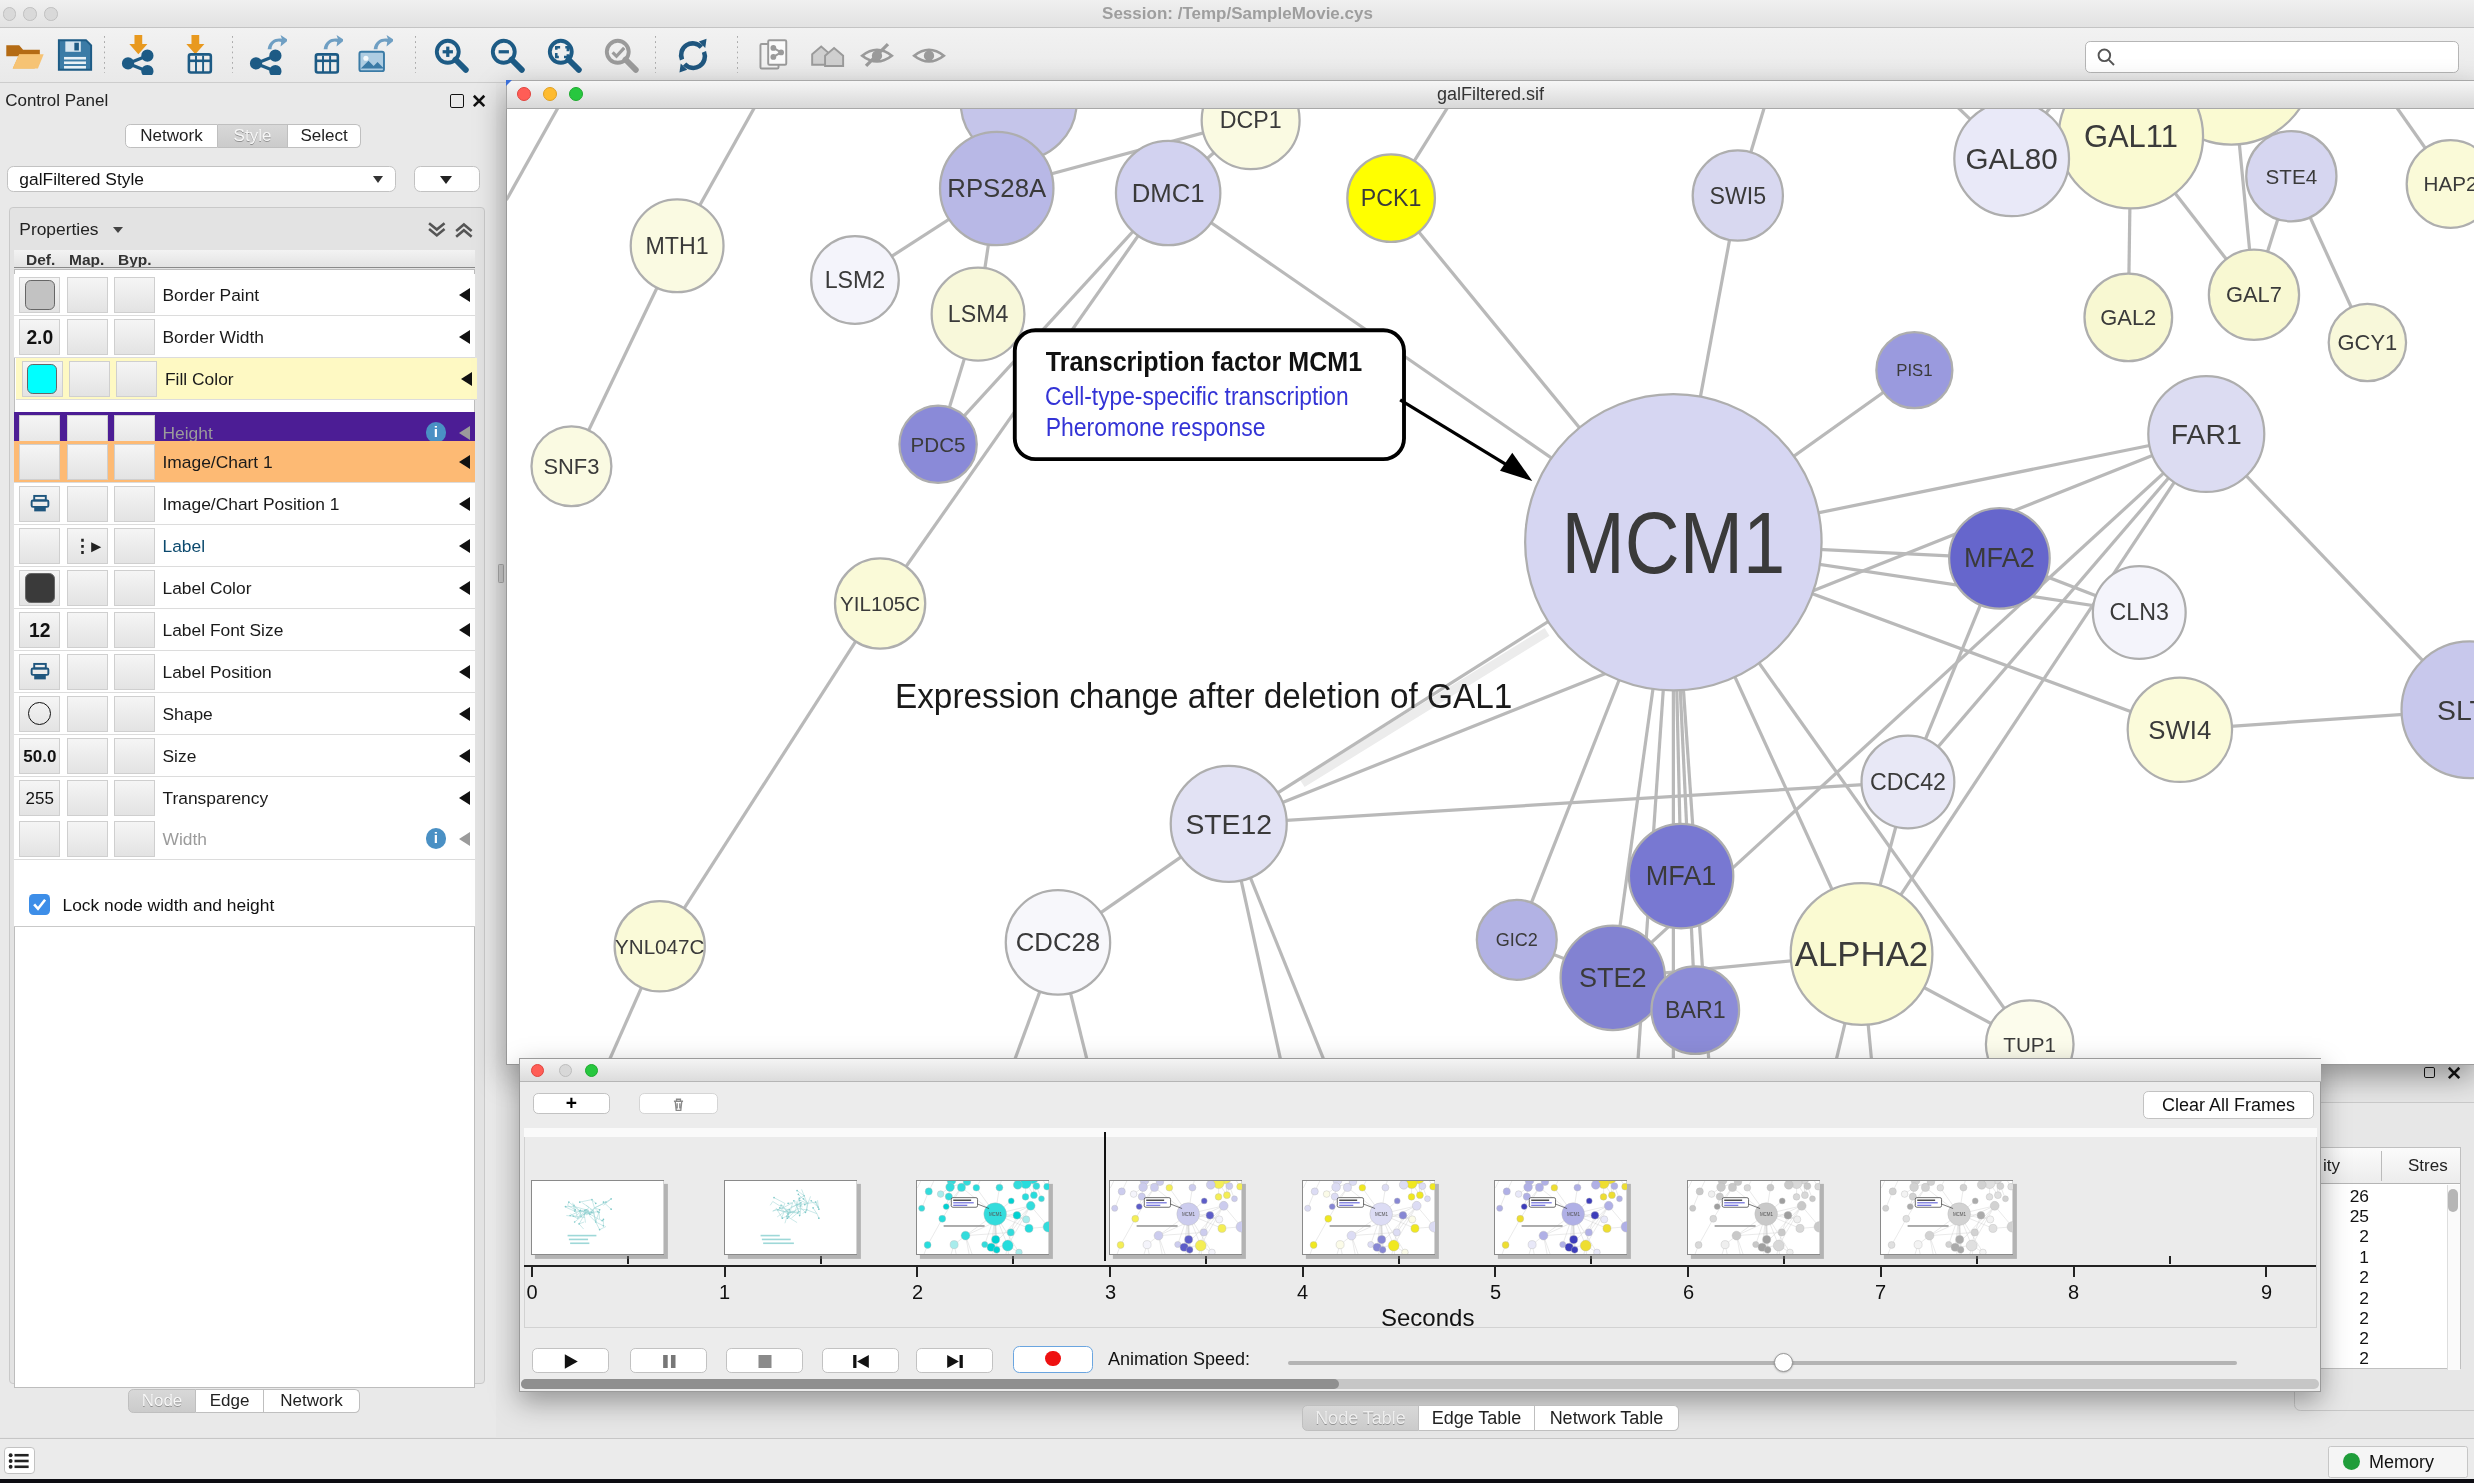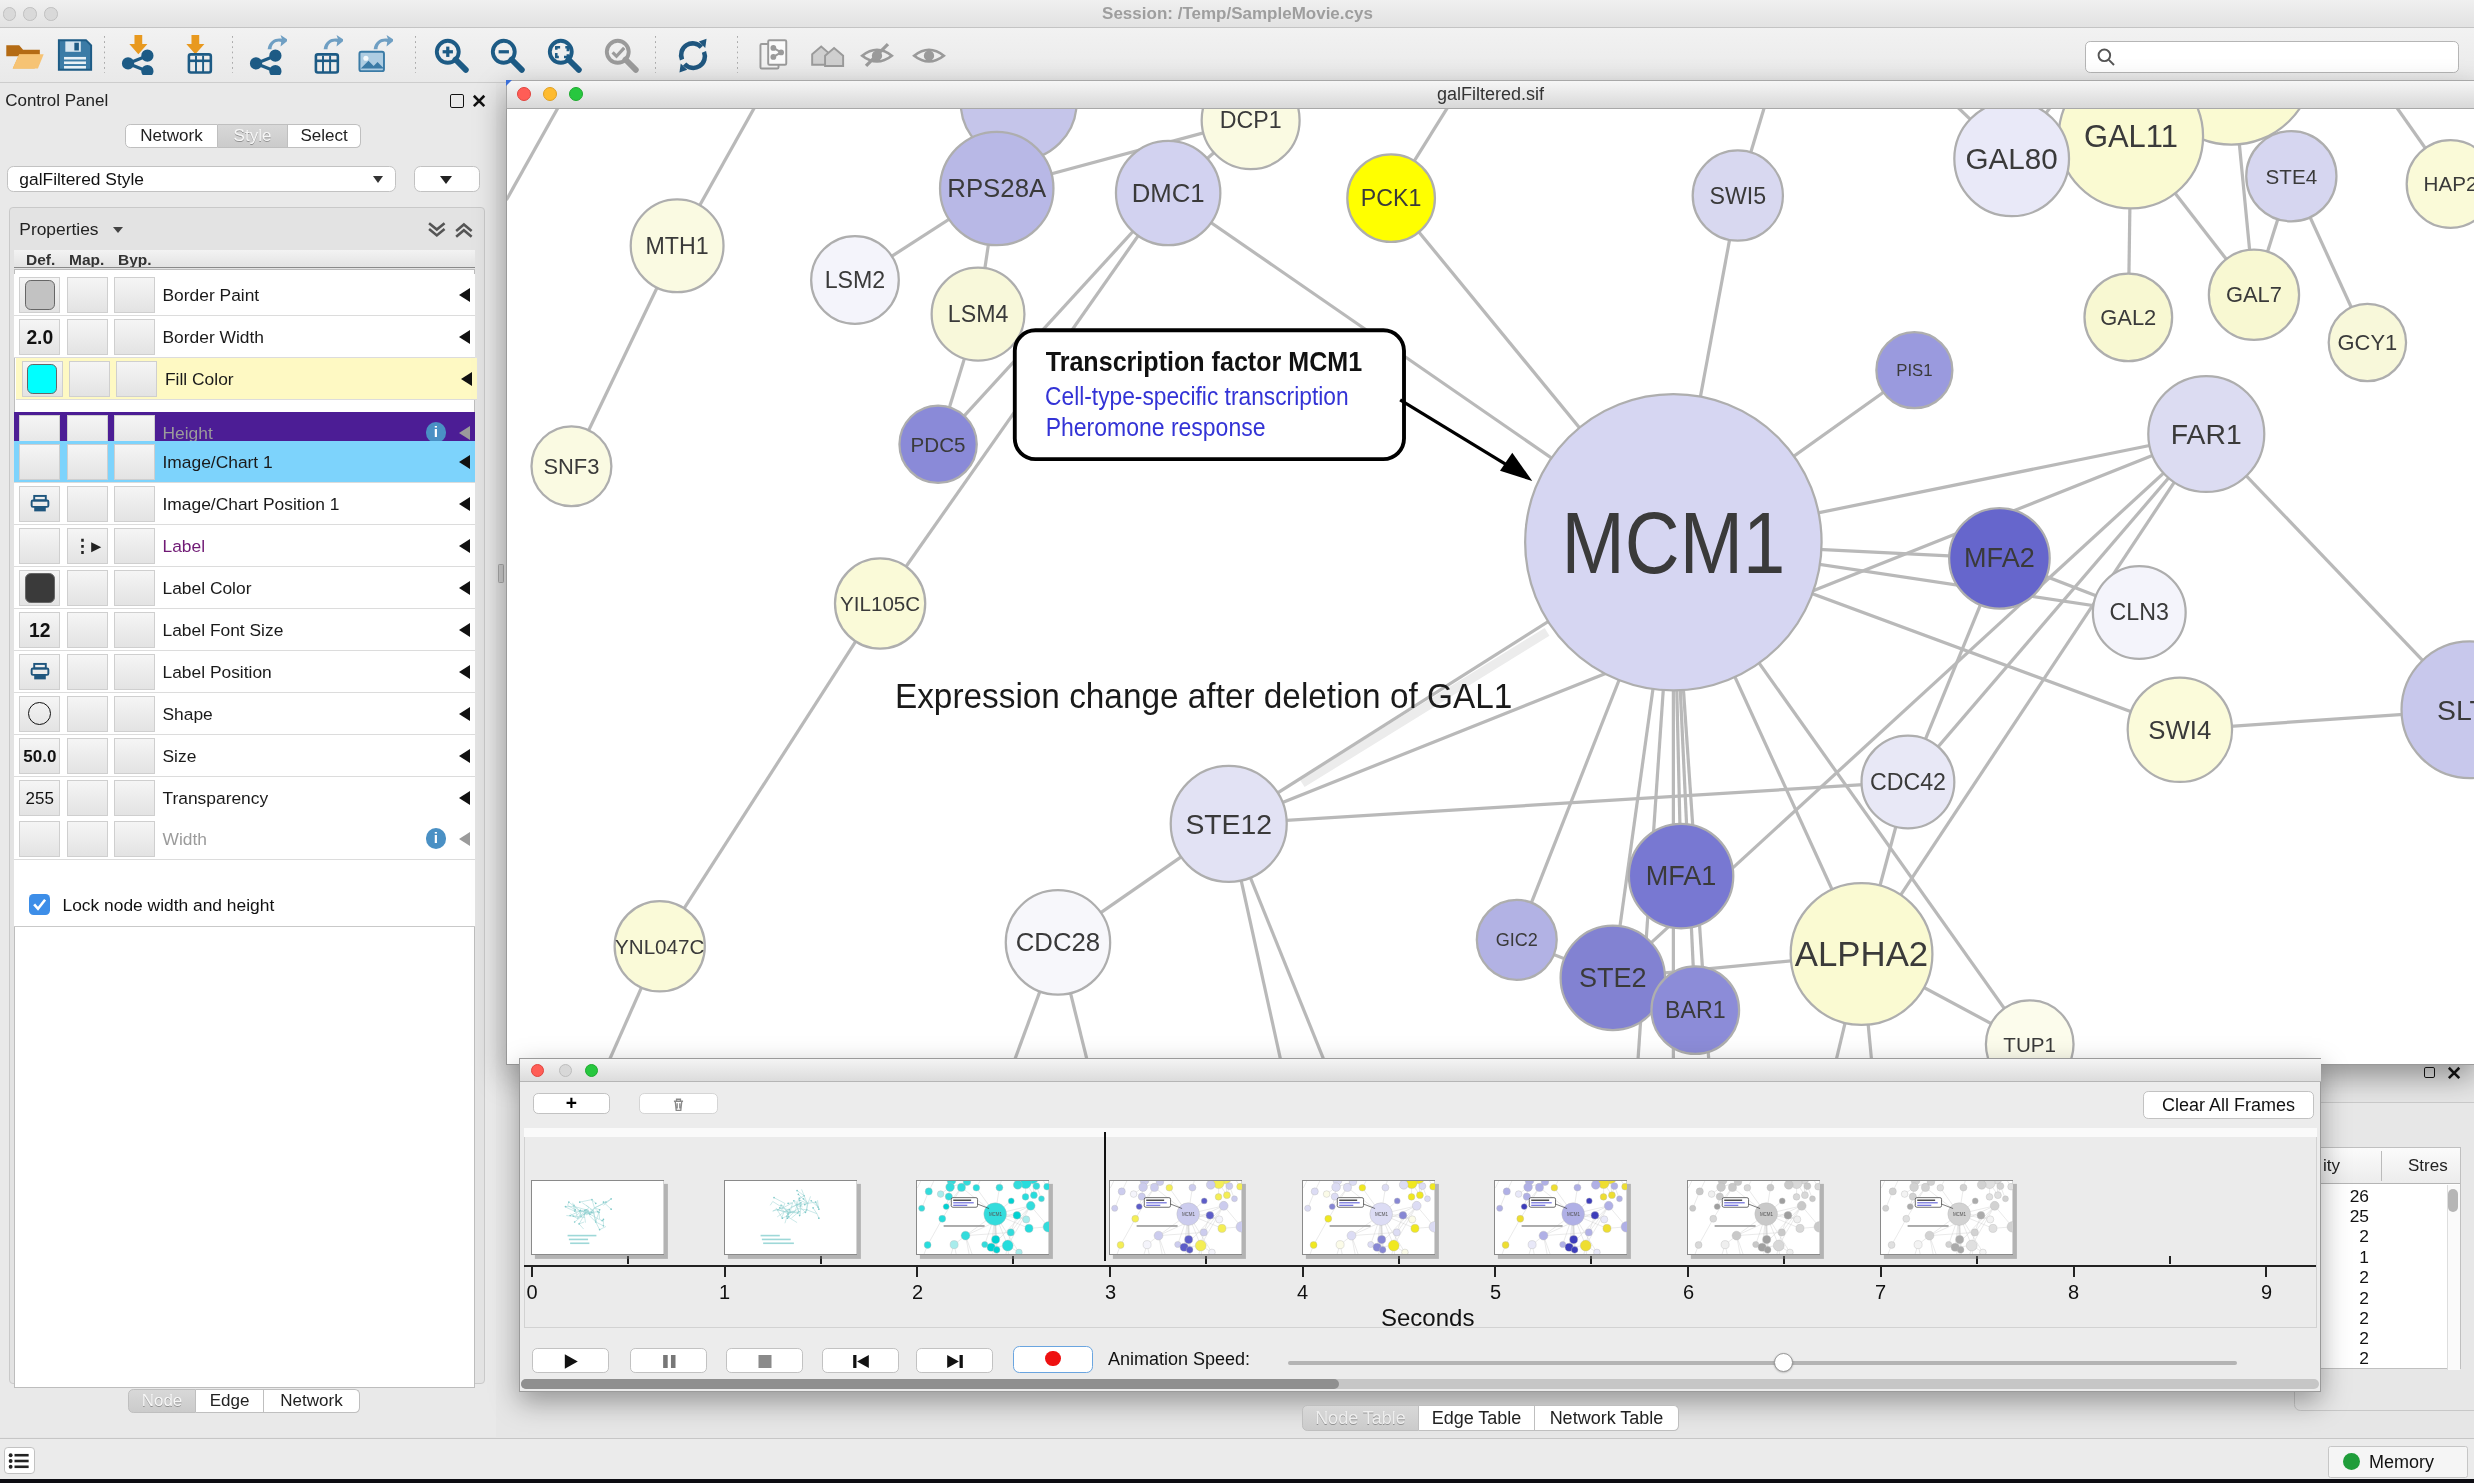--- a/index.html
+++ b/index.html
@@ -185,21 +185,21 @@
     <div class="abs" style="left:445px;top:13.5px;width:0;height:0;border-top:7px solid transparent;border-bottom:7px solid transparent;border-right:11px solid #111"></div>
   </div>
 <div class="abs" style="left:13.5px;top:412px;width:461px;height:42px;border-bottom:0.6px solid #dcdcdc;background:#4c1d95">
     <div class="abs cell" style="left:5.8px;top:2.6px;width:41px;height:36px"></div>
     <div class="abs cell" style="left:53px;top:2.6px;width:41px;height:36px"></div>
     <div class="abs cell" style="left:100px;top:2.6px;width:41px;height:36px"></div>
     <div class="abs" style="left:149px;top:0;height:42px;line-height:42px;font-size:17.4px;color:#9b9b9b">Height</div>
     <div class="abs" style="left:412px;top:10.3px;width:20.6px;height:20.6px;border-radius:50%;background:#4a90c4;color:#fff;font-weight:bold;font-size:15.5px;text-align:center;line-height:20.6px">i</div>
     <div class="abs" style="left:445px;top:13.5px;width:0;height:0;border-top:7px solid transparent;border-bottom:7px solid transparent;border-right:11px solid #9b9b9b"></div>
   </div>
-<div class="abs" style="left:13.5px;top:441px;width:461px;height:42px;border-bottom:0.6px solid #dcdcdc;background:#7dd3fc">
+<div class="abs" style="left:13.5px;top:441px;width:461px;height:42px;border-bottom:0.6px solid #dcdcdc;background:#fdba74">
     <div class="abs cell" style="left:5.8px;top:2.6px;width:41px;height:36px"></div>
     <div class="abs cell" style="left:53px;top:2.6px;width:41px;height:36px"></div>
     <div class="abs cell" style="left:100px;top:2.6px;width:41px;height:36px"></div>
     <div class="abs" style="left:149px;top:0;height:42px;line-height:42px;font-size:17.4px;color:#1a1a1a">Image/Chart 1</div>
     <div class="abs" style="left:445px;top:13.5px;width:0;height:0;border-top:7px solid transparent;border-bottom:7px solid transparent;border-right:11px solid #111"></div>
   </div>
 <div class="abs" style="left:13.5px;top:483px;width:461px;height:42px;border-bottom:0.6px solid #dcdcdc;background:#fff">
     <div class="abs cell" style="left:5.8px;top:2.6px;width:41px;height:36px">
       <svg width="22" height="19.3" viewBox="0 0 34 30" style="margin:7.7px auto;display:block">
         <rect x="4" y="10" width="26" height="10" rx="2" fill="none" stroke="#1f567e" stroke-width="3"></rect>
@@ -211,21 +211,21 @@
     <div class="abs cell" style="left:100px;top:2.6px;width:41px;height:36px"></div>
     <div class="abs" style="left:149px;top:0;height:42px;line-height:42px;font-size:17.4px;color:#1a1a1a">Image/Chart Position 1</div>
     <div class="abs" style="left:445px;top:13.5px;width:0;height:0;border-top:7px solid transparent;border-bottom:7px solid transparent;border-right:11px solid #111"></div>
   </div>
 <div class="abs" style="left:13.5px;top:525px;width:461px;height:42px;border-bottom:0.6px solid #dcdcdc;background:#fff">
     <div class="abs cell" style="left:5.8px;top:2.6px;width:41px;height:36px"></div>
     <div class="abs cell" style="left:53px;top:2.6px;width:41px;height:36px">
       <div style="font-size:18px;font-weight:bold;color:#222;text-align:center;line-height:35px">⋮▸</div>
     </div>
     <div class="abs cell" style="left:100px;top:2.6px;width:41px;height:36px"></div>
-    <div class="abs" style="left:149px;top:0;height:42px;line-height:42px;font-size:17.4px;color:#701a75">Label</div>
+    <div class="abs" style="left:149px;top:0;height:42px;line-height:42px;font-size:17.4px;color:#0c4a6e">Label</div>
     <div class="abs" style="left:445px;top:13.5px;width:0;height:0;border-top:7px solid transparent;border-bottom:7px solid transparent;border-right:11px solid #111"></div>
   </div>
 <div class="abs" style="left:13.5px;top:567px;width:461px;height:42px;border-bottom:0.6px solid #dcdcdc;background:#fff">
     <div class="abs cell" style="left:5.8px;top:2.6px;width:41px;height:36px">
       <div style="width:30px;height:30px;border-radius:5.8px;background:#3a3a3a;border:1.3px solid #666;margin:2.6px auto"></div>
     </div>
     <div class="abs cell" style="left:53px;top:2.6px;width:41px;height:36px"></div>
     <div class="abs cell" style="left:100px;top:2.6px;width:41px;height:36px"></div>
     <div class="abs" style="left:149px;top:0;height:42px;line-height:42px;font-size:17.4px;color:#1a1a1a">Label Color</div>
     <div class="abs" style="left:445px;top:13.5px;width:0;height:0;border-top:7px solid transparent;border-bottom:7px solid transparent;border-right:11px solid #111"></div>

